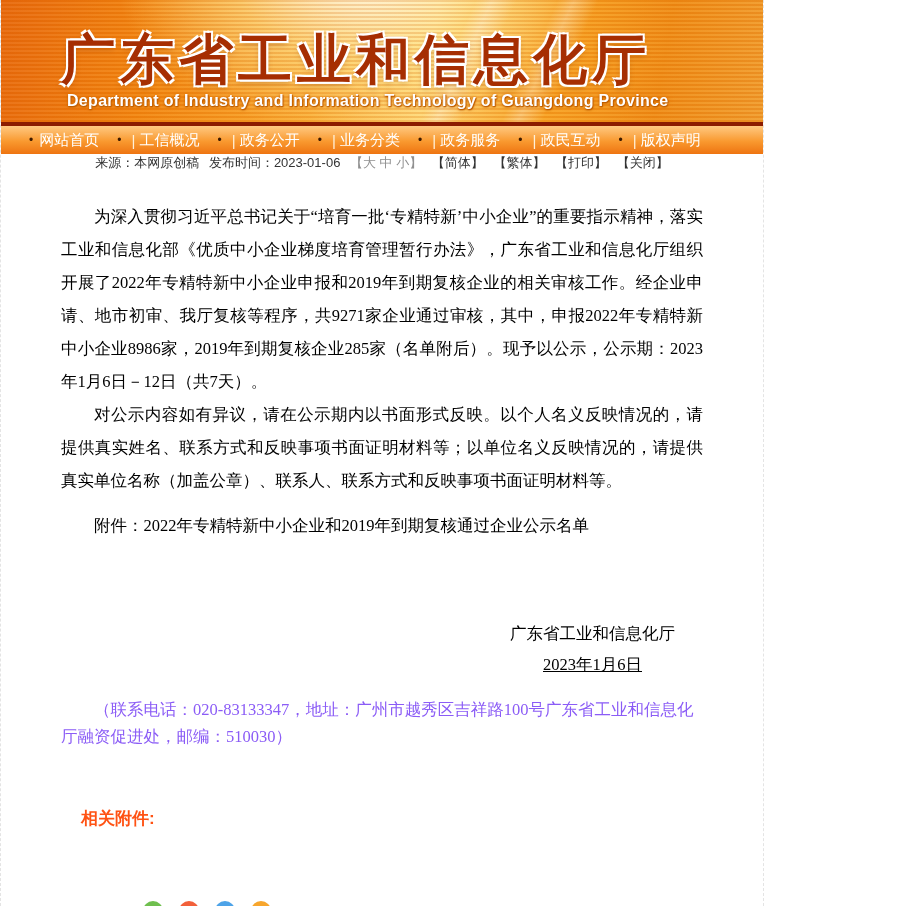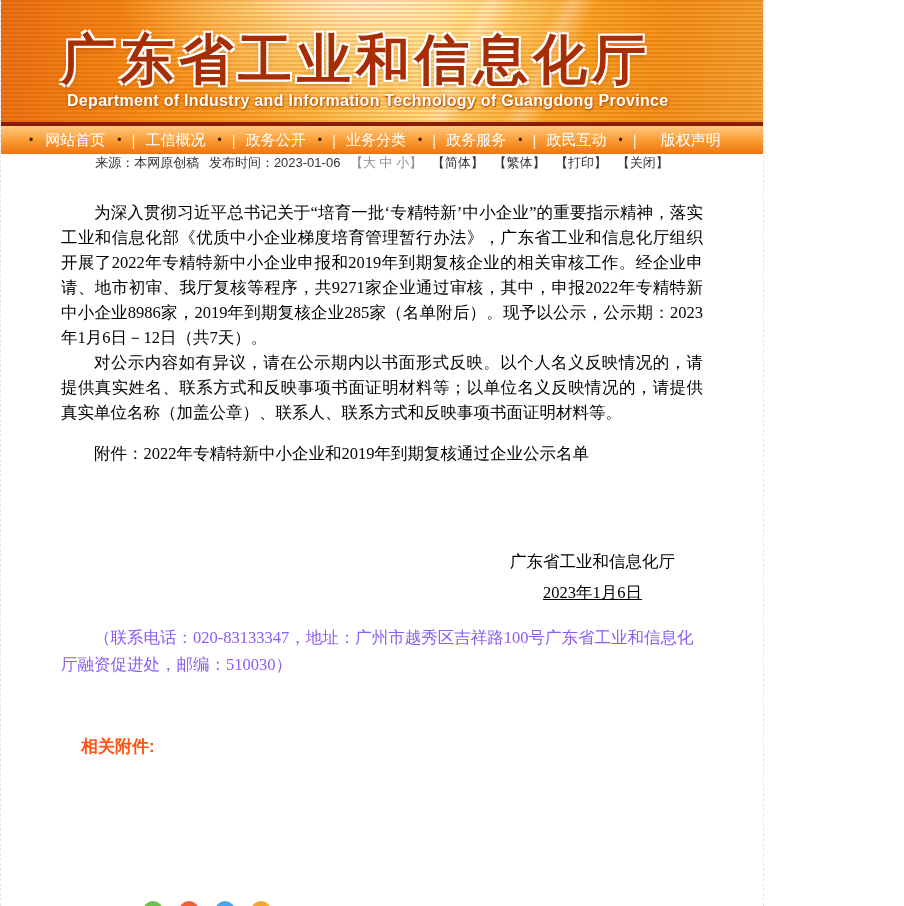--- a/index.html
+++ b/index.html
@@ -35,34 +35,34 @@
   
   .nav {
     height:32px; border-top:4px solid #8c1c00;
     background:linear-gradient(#ffc982 0%, #f9992f 55%, #ee7411 100%);
     display:flex; align-items:center; padding:0 22px;
     color:#fff; font-size:15px;
   }
   .nav .dot { color:#3d1a00; font-size:12px; margin:0 6px; }
   .nav .pipe { color:#fff0d8; margin:0 4px; }
   .nav-cell { flex:1; display:flex; align-items:center; }
-  .nav-cell a { flex:1; text-align:center; color:#fff; text-decoration:none; cursor:pointer; white-space:nowrap; }
+  .nav-cell a { flex:1; color:#fff; text-decoration:none; cursor:pointer; white-space:nowrap; }
   
   .article-title {
     margin:60px 86px 0; text-align:center;
     font-size:20px; line-height:29px; font-weight:bold; color:#000;
   }
   .meta { text-align:center; font-size:13px; color:#333; }
   .meta span { margin:0 3px; }
   .meta .tool { cursor:pointer; }
   .meta .size-tool { color:#909090; }
   .body-text { margin-top:28px; padding:0 60px; }
   .body-text p {
     font-family:"Liberation Serif", serif;
-    font-size:16.5px; line-height:25px; color:#000;
+    font-size:16.5px; line-height:33px; color:#000;
     text-indent:2em; text-align:justify;
   }
   .attach-line {
     margin-top:18px; padding:0 60px; text-indent:2em;
     font-family:"Liberation Serif", serif; font-size:16.5px; color:#000;
   }
   .sign-block {
     width:fit-content; margin:86px 88px 0 auto; text-align:center;
     font-family:"Liberation Serif", serif; font-size:16.5px; color:#000;
   }

